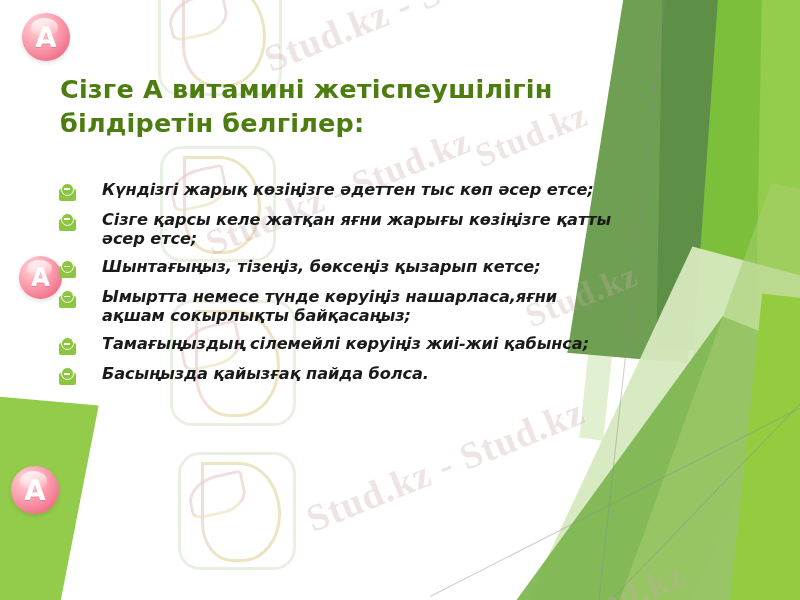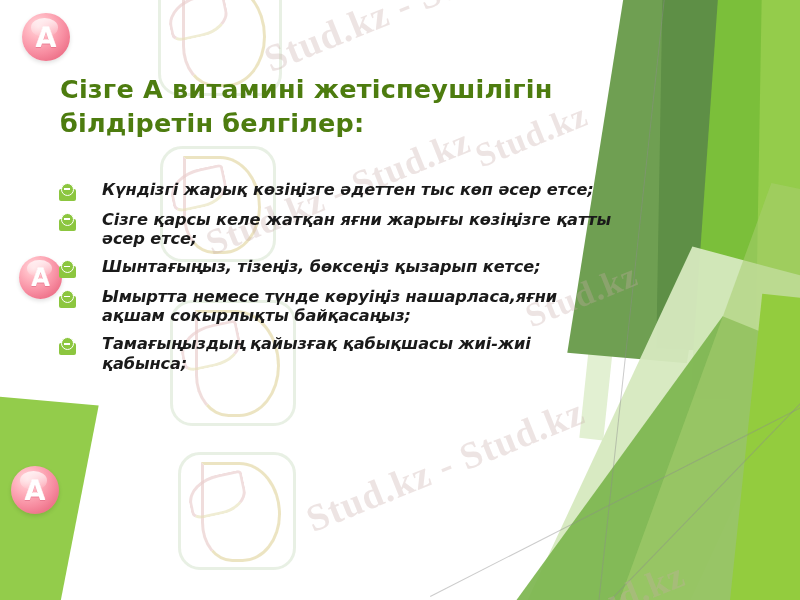--- a/index.html
+++ b/index.html
@@ -361,18 +361,25 @@
           <span class="base"></span>
             <span class="ring"></span>
         </span>
         <span class="bullet-text">Ымыртта немесе түнде көруіңіз нашарласа,яғни ақшам сокырлықты байқасаңыз;</span>
       </li>
       <li class="bullet-item">
         <span class="bullet-icon">
           <span class="base"></span>
             <span class="ring"></span>
         </span>
-        <span class="bullet-text">Тамағыңыздың қайызғақ қабықшасы жиі-жиі қабынса;</span>
+        <span class="bullet-text">Тамағыңыздың сілемейлі көруіңіз жиі-жиі қабынса;</span>
+      </li>
+      <li class="bullet-item">
+        <span class="bullet-icon">
+          <span class="base"></span>
+            <span class="ring"></span>
+        </span>
+        <span class="bullet-text">Басыңызда қайызғақ пайда болса.</span>
       </li>
     </ul>
   </div>
 
 </div>
 
 </body></html>

